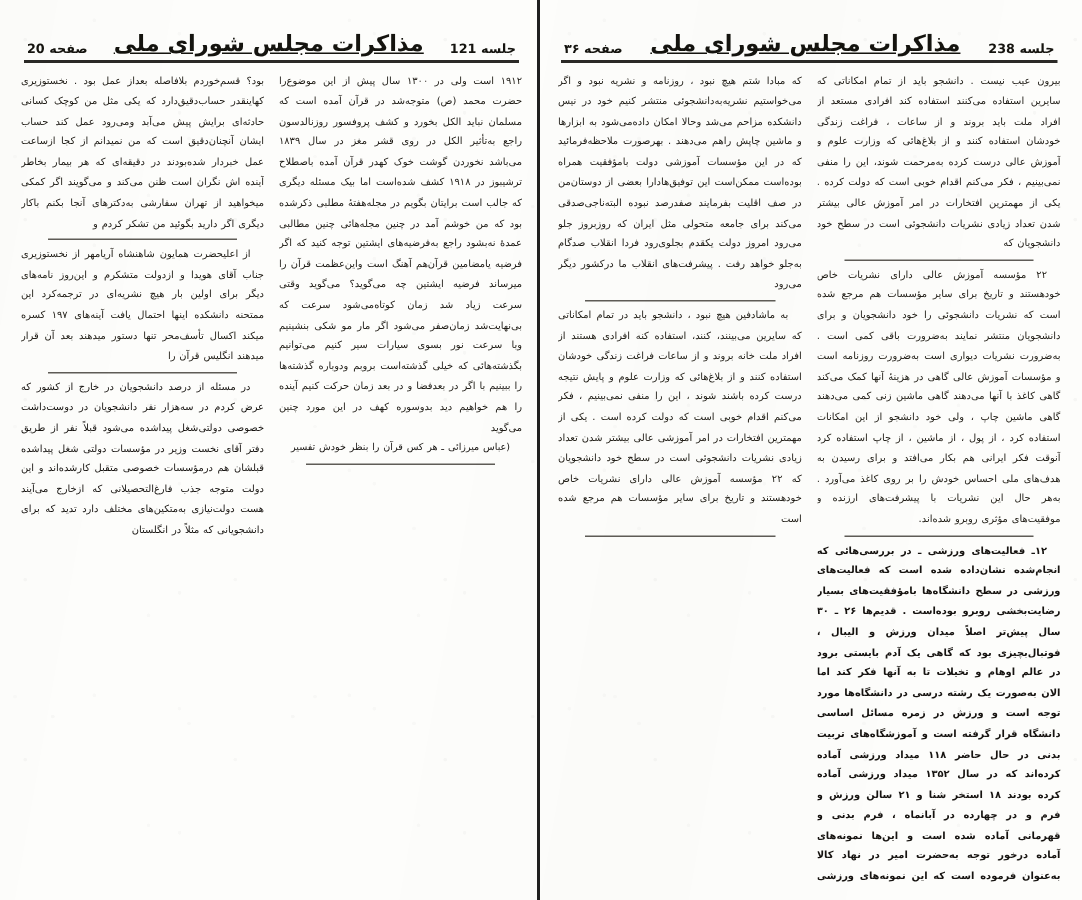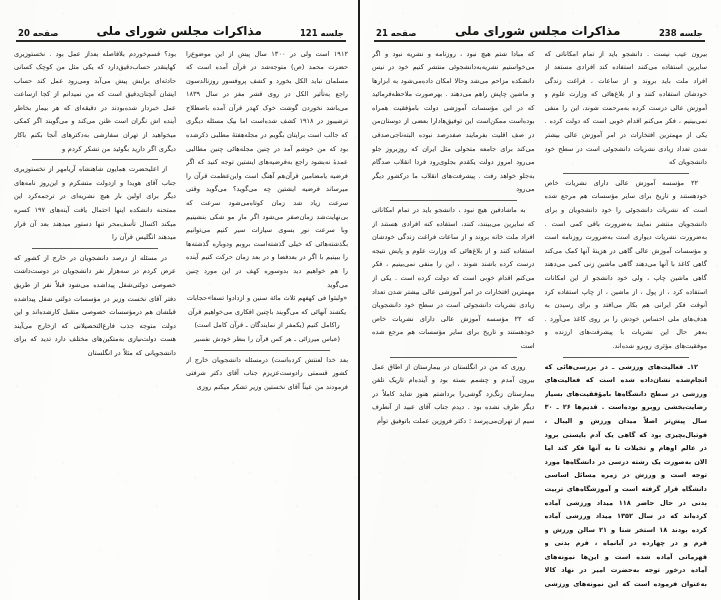--- a/index.html
+++ b/index.html
@@ -56,21 +56,21 @@
     display:flex;
     align-items:flex-end;
     justify-content:space-between;
     font-size:8.5px;
     font-weight:bold;
     letter-spacing:.1px;
     color:#15140f;
     padding:0 4px 2px 4px;
     height:14px;
   }
-  .runhead .rh-center{font-size:12px;}
+  .runhead .rh-center{font-size:15px;text-decoration:underline;}
   .rule{
     height:1.5px;
     background:#14130f;
     margin:0 2px 6px 2px;
     opacity:.9;
   }
 
   
   .cols{
     display:flex;
@@ -116,61 +116,58 @@
 </head>
 <body>
 
 <div class="spread">
 
   <div class="page page-right">
 
     <div class="runhead">
       <span>جلسه 238</span>
       <span class="rh-center">مذاکرات مجلس شورای ملی</span>
-      <span>صفحه 21</span>
+      <span>صفحه ۳۶</span>
     </div>
     <div class="rule"></div>
 
     <div class="cols">
 
       <div class="col">
         <p class="ink-a">بیرون عیب نیست . دانشجو باید از تمام امکاناتی که سایرین استفاده می‌کنند استفاده کند افرادی مستعد از افراد ملت باید بروند و از ساعات ، فراغت زندگی خودشان استفاده کنند و از بلاغ‌هائی که وزارت علوم و آموزش عالی درست کرده به‌مرحمت شوند، این را منفی نمی‌بینیم ، فکر می‌کنم اقدام خوبی است که دولت کرده . یکی از مهمترین افتخارات در امر آموزش عالی بیشتر شدن تعداد زیادی نشریات دانشجوئی است در سطح خود دانشجویان که</p>
         <div class="hr-sep"></div>
         <p class="ink-b indent">۲۲ مؤسسه آموزش عالی دارای نشریات خاص خودهستند و تاریخ برای سایر مؤسسات هم مرجع شده است که نشریات دانشجوئی را خود دانشجویان و برای دانشجویان منتشر نمایند به‌ضرورت باقی کمی است . به‌ضرورت نشریات دیواری است به‌ضرورت روزنامه است و مؤسسات آموزش عالی گاهی در هزینهٔ آنها کمک می‌کند گاهی کاغذ با آنها می‌دهند گاهی ماشین زنی کمی می‌دهند گاهی ماشین چاپ ، ولی خود دانشجو از این امکانات استفاده کرد ، از پول ، از ماشین ، از چاپ استفاده کرد آنوقت فکر ایرانی هم بکار می‌افتد و برای رسیدن به هدف‌های ملی احساس خودش را بر روی کاغذ می‌آورد . به‌هر حال این نشریات با پیشرفت‌های ارزنده و موفقیت‌های مؤثری روبرو شده‌اند.</p>
         <div class="hr-sep"></div>
         <p class="heading ink-c">۱۲ـ فعالیت‌های ورزشی ـ در بررسی‌هائی که انجام‌شده نشان‌داده شده است که فعالیت‌های ورزشی در سطح دانشگاه‌ها بامؤفقیت‌های بسیار رضایت‌بخشی روبرو بوده‌است . قدیم‌ها ۲۶ ـ ۳۰ سال پیش‌تر اصلاً میدان ورزش و الیبال ، فوتبال‌بچیزی بود که گاهی یک آدم بایستی برود در عالم اوهام و تخیلات تا به آنها فکر کند اما الان به‌صورت یک رشته درسی در دانشگاه‌ها مورد توجه است و ورزش در زمره مسائل اساسی دانشگاه قرار گرفته است و آموزشگاه‌های تربیت بدنی در حال حاضر ۱۱۸ میداد ورزشی آماده کرده‌اند که در سال ۱۳۵۲ میداد ورزشی آماده کرده بودند ۱۸ استخر شنا و ۲۱ سالن ورزش و فرم و در چهارده در آبانماه ، فرم بدنی و قهرمانی آماده شده است و این‌ها نمونه‌های آماده درخور توجه به‌حضرت امیر در نهاد کالا به‌عنوان فرموده است که این نمونه‌های ورزشی به‌خودی خود ، یادی از ما می‌تواند برای نعمی اعزام پیدا کند . اقوای افتادن جهت و ذاتاً هفت است ، قدرت‌مندی و سلامت ذهنی که وجودداردشناخته گرفته‌شده و وقتی ارزشمند توانست شده‌بوده در آن رابطه</p>
       </div>
 
       <div class="col">
         <p class="ink-a">که مبادا شتم هیچ نبود ، روزنامه و نشریه نبود و اگر می‌خواستیم نشریه‌به‌دانشجوئی منتشر کنیم خود در نیس دانشکده مزاحم می‌شد وحالا امکان داده‌می‌شود به ابزارها و ماشین چاپش راهم می‌دهند . بهرصورت ملاحظه‌فرمائید که در این مؤسسات آموزشی دولت بامؤفقیت همراه بوده‌است ممکن‌است این توفیق‌هادارا بعضی از دوستان‌من در صف اقلیت بفرمایند صفدرصد نبوده البته‌ناجی‌صدقی می‌کند برای جامعه متحولی مثل ایران که روزبروز جلو می‌رود امروز دولت یکقدم بجلوی‌رود فردا انقلاب صدگام به‌جلو خواهد رفت . پیشرفت‌های انقلاب ما درکشور دیگر می‌رود</p>
         <div class="hr-sep"></div>
         <p class="ink-b indent">به ماشادفین هیچ نبود ، دانشجو باید در تمام امکاناتی که سایرین می‌بینند، کنند، استفاده کنه افرادی هستند از افراد ملت خانه بروند و از ساعات فراغت زندگی خودشان استفاده کنند و از بلاغ‌هائی که وزارت علوم و پایش نتیجه درست کرده باشند شوند ، این را منفی نمی‌بینیم ، فکر می‌کنم اقدام خوبی است که دولت کرده است . یکی از مهمترین افتخارات در امر آموزشی عالی بیشتر شدن تعداد زیادی نشریات دانشجوئی است در سطح خود دانشجویان که ۲۲ مؤسسه آموزش عالی دارای نشریات خاص خودهستند و تاریخ برای سایر مؤسسات هم مرجع شده است</p>
         <div class="hr-sep"></div>
-        <p class="ink-c indent">روزی که من در انگلستان در بیمارستان از اطاق عمل بیرون آمدم و چشمم بسته بود و آینده‌ام تاریک تلفن بیمارستان زنگ‌زد گوشی‌را برداشتم هنوز شاید کاملاً در دیگر طرف نشده بود . دیدم جناب آقای عبید از آنطرف سیم از تهران‌می‌پرسد : دکتر فروزین عملت باتوفیق توأم</p>
       </div>
     </div>
   </div>
 
   <div class="page page-left">
 
     <div class="runhead">
       <span>جلسه 121</span>
       <span class="rh-center">مذاکرات مجلس شورای ملی</span>
       <span>صفحه 20</span>
     </div>
     <div class="rule"></div>
 
     <div class="cols">
 
       <div class="col">
         <p class="ink-a">۱۹۱۲ است ولی در ۱۳۰۰ سال پیش از این موضوع‌را حضرت محمد (ص) متوجه‌شد در قرآن آمده است که مسلمان نباید الکل بخورد و کشف پروفسور روزنالدسون راجع به‌تأثیر الکل در روی قشر مغز در سال ۱۸۳۹ می‌باشد نخوردن گوشت خوک کهدر قرآن آمده باصطلاح ترشیبوز در ۱۹۱۸ کشف شده‌است اما بیک مسئله دیگری که جالب است برایتان بگویم در مجله‌هفتهٔ مطلبی ذکرشده بود که من خوشم آمد در چنین مجله‌هائی چنین مطالبی عمدهٔ نه‌بشود راجع به‌فرضیه‌های ایشتین توجه کنید که اگر فرضیه یامضامین قرآن‌هم آهنگ است واین‌عظمت قرآن را میرساند فرضیه ایشتین چه می‌گوید؟ می‌گوید وقتی سرعت زیاد شد زمان کوتاه‌می‌شود سرعت که بی‌نهایت‌شد زمان‌صفر می‌شود اگر مار مو شکی بنشینیم وبا سرعت نور بسوی سیارات سیر کنیم می‌توانیم بگذشته‌هائی که خیلی گذشته‌است بروبم ودوباره گذشته‌ها را ببینیم با اگر در بعدفضا و در بعد زمان حرکت کنیم آینده را هم خواهیم دید بدوسوره کهف در این مورد چنین می‌گوید</p>
-        <p class="ink-b center">«ولبثوا فی کهفهم ثلاث مائة سنین و ازدادوا تسعا»حجابات یکشند آنهائی که می‌گویند باچنین افکاری می‌خواهیم قرآن راکامل کنیم (یکمفر از نمایندگان ـ قرآن کامل است)</p>
         <p class="speaker ink-c">(عباس میرزائی ـ هر کس قرآن را بنظر خودش تفسیر</p>
         <div class="hr-sep"></div>
-        <p class="ink-a">بعد خدا لعنتش کرده‌است) درمسئله دانشجویان خارج از کشور قسمتی رادوست‌عزیزم جناب آقای دکتر شرفتی فرمودند من عیناً آقای نخستین وزیر تشکر میکنم روزی</p>
       </div>
 
       <div class="col">
         <p class="ink-a">بود؟ قسم‌خوردم بلافاصله بعداز عمل بود . نخستوزیری کهاینقدر حساب‌دقیق‌دارد که یکی مثل من کوچک کسانی حادثه‌ای برایش پیش می‌آبد ومی‌رود عمل کند حساب ایشان آنچنان‌دقیق است که من نمیدانم از کجا ازساعت عمل خبردار شده‌بودند در دقیقه‌ای که هر بیمار بخاطر آینده اش نگران است ظنن می‌کند و می‌گویند اگر کمکی میخواهید از تهران سفارشی به‌دکترهای آنجا بکنم باکار دیگری اگر دارید بگوئید من تشکر کردم و</p>
         <div class="hr-sep"></div>
         <p class="ink-b indent">از اعلیحضرت همایون شاهنشاه آریامهر از نخستوزیری جناب آقای هویدا و ازدولت متشکرم و این‌روز نامه‌های دیگر برای اولین بار هیچ نشریه‌ای در ترجمه‌کرد این ممتحنه دانشکده اینها احتمال یافت آینه‌های ۱۹۷ کسره میکند اکسال تأسف‌محر تنها دستور میدهند بعد آن قرار میدهند انگلیس قرآن را</p>
         <div class="hr-sep"></div>
         <p class="ink-c indent">در مسئله از درصد دانشجویان در خارج از کشور که عرض کردم در سه‌هزار نفر دانشجویان در دوست‌داشت خصوصی دولتی‌شغل پیداشده می‌شود قبلاً نفر از طریق دفتر آقای نخست وزیر در مؤسسات دولتی شغل پیداشده قبلشان هم درمؤسسات خصوصی متقبل کارشده‌اند و این دولت متوجه جذب فارغ‌التحصیلانی که ازخارج می‌آیند هست دولت‌نیازی به‌متکین‌های مختلف دارد تدید که برای دانشجویانی که مثلاً در انگلستان</p>
       </div>
     </div>

